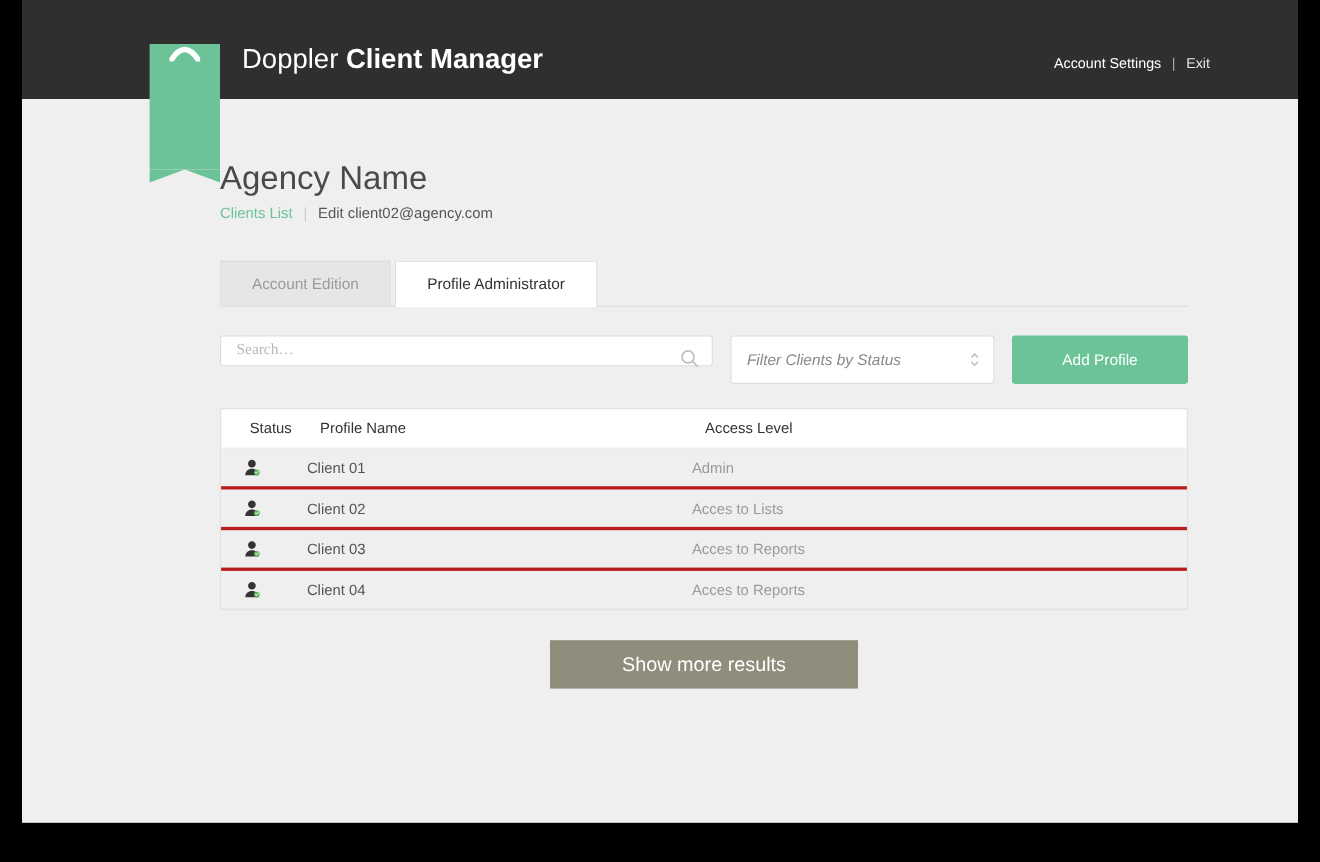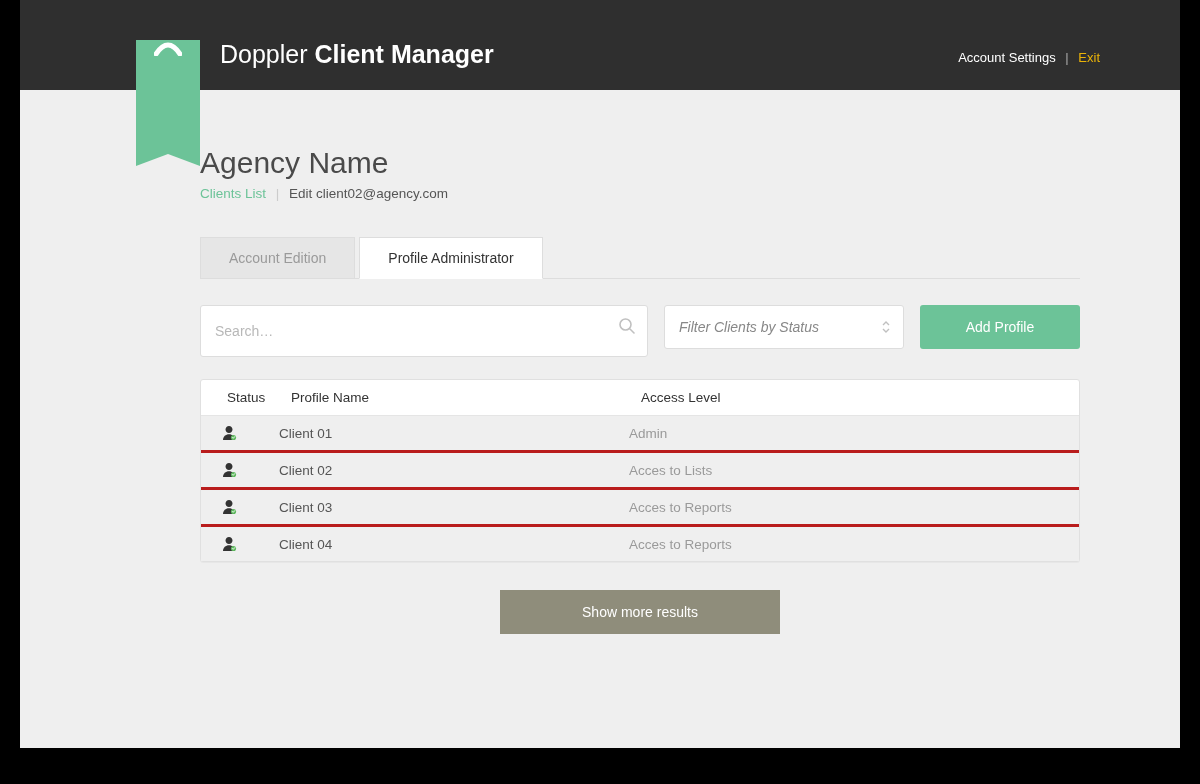--- a/index.html
+++ b/index.html
@@ -63,21 +63,21 @@
 }
 .brand strong { font-weight: 600; }
 .topnav {
   position: absolute;
   right: 80px;
   top: 50px;
   font-size: 13px;
   color: #fff;
 }
 .topnav .sep { margin: 0 6px; color: #aaa; }
-.topnav .exit { color: #eab308; cursor: pointer; }
+.topnav .exit { color: #e5e5e5; cursor: pointer; }
 .topnav .settings { cursor: pointer; }
 
 .content {
   padding: 56px 100px 0 180px;
 }
 .page-title {
   font-size: 30px;
   font-weight: 300;
   color: #4a4a4a;
 }
@@ -116,27 +116,28 @@
   margin-top: 26px;
   display: flex;
   gap: 16px;
 }
 .search-box {
   flex: 1;
   position: relative;
 }
 .search-box input {
   width: 100%;
-  height: 52px;
+  height: 28px;
   border: 1px solid #ddd;
   border-radius: 3px;
   padding: 0 40px 0 14px;
   font-size: 14px;
   color: #555;
   background: #fff;
+  font-family: Liberation Serif, serif;
 }
 .search-box input::placeholder { color: #b8b8b8; }
 .search-icon { position: absolute; right: 12px; top: 12px; color: #c0c0c0; pointer-events: none; }
 .filter-select {
   width: 240px;
   height: 44px;
   border: 1px solid #ddd;
   border-radius: 3px;
   background: #fff;
   display: flex;
@@ -193,21 +194,21 @@
 .status-icon { width: 64px; display: flex; align-items: center; justify-content: flex-start; padding-left: 6px; }
 
 .more-btn {
   display: block;
   margin: 28px auto 0;
   width: 280px;
   height: 44px;
   background: #8f8d7b;
   color: #fff;
   border: none;
-  font-size: 14px;
+  font-size: 18px;
   cursor: pointer;
 }
 </style>
 </head>
 <body>
 
 <div class="app-frame">
   <div class="topbar">
     <div class="ribbon-wrap">
       <div class="ribbon">

